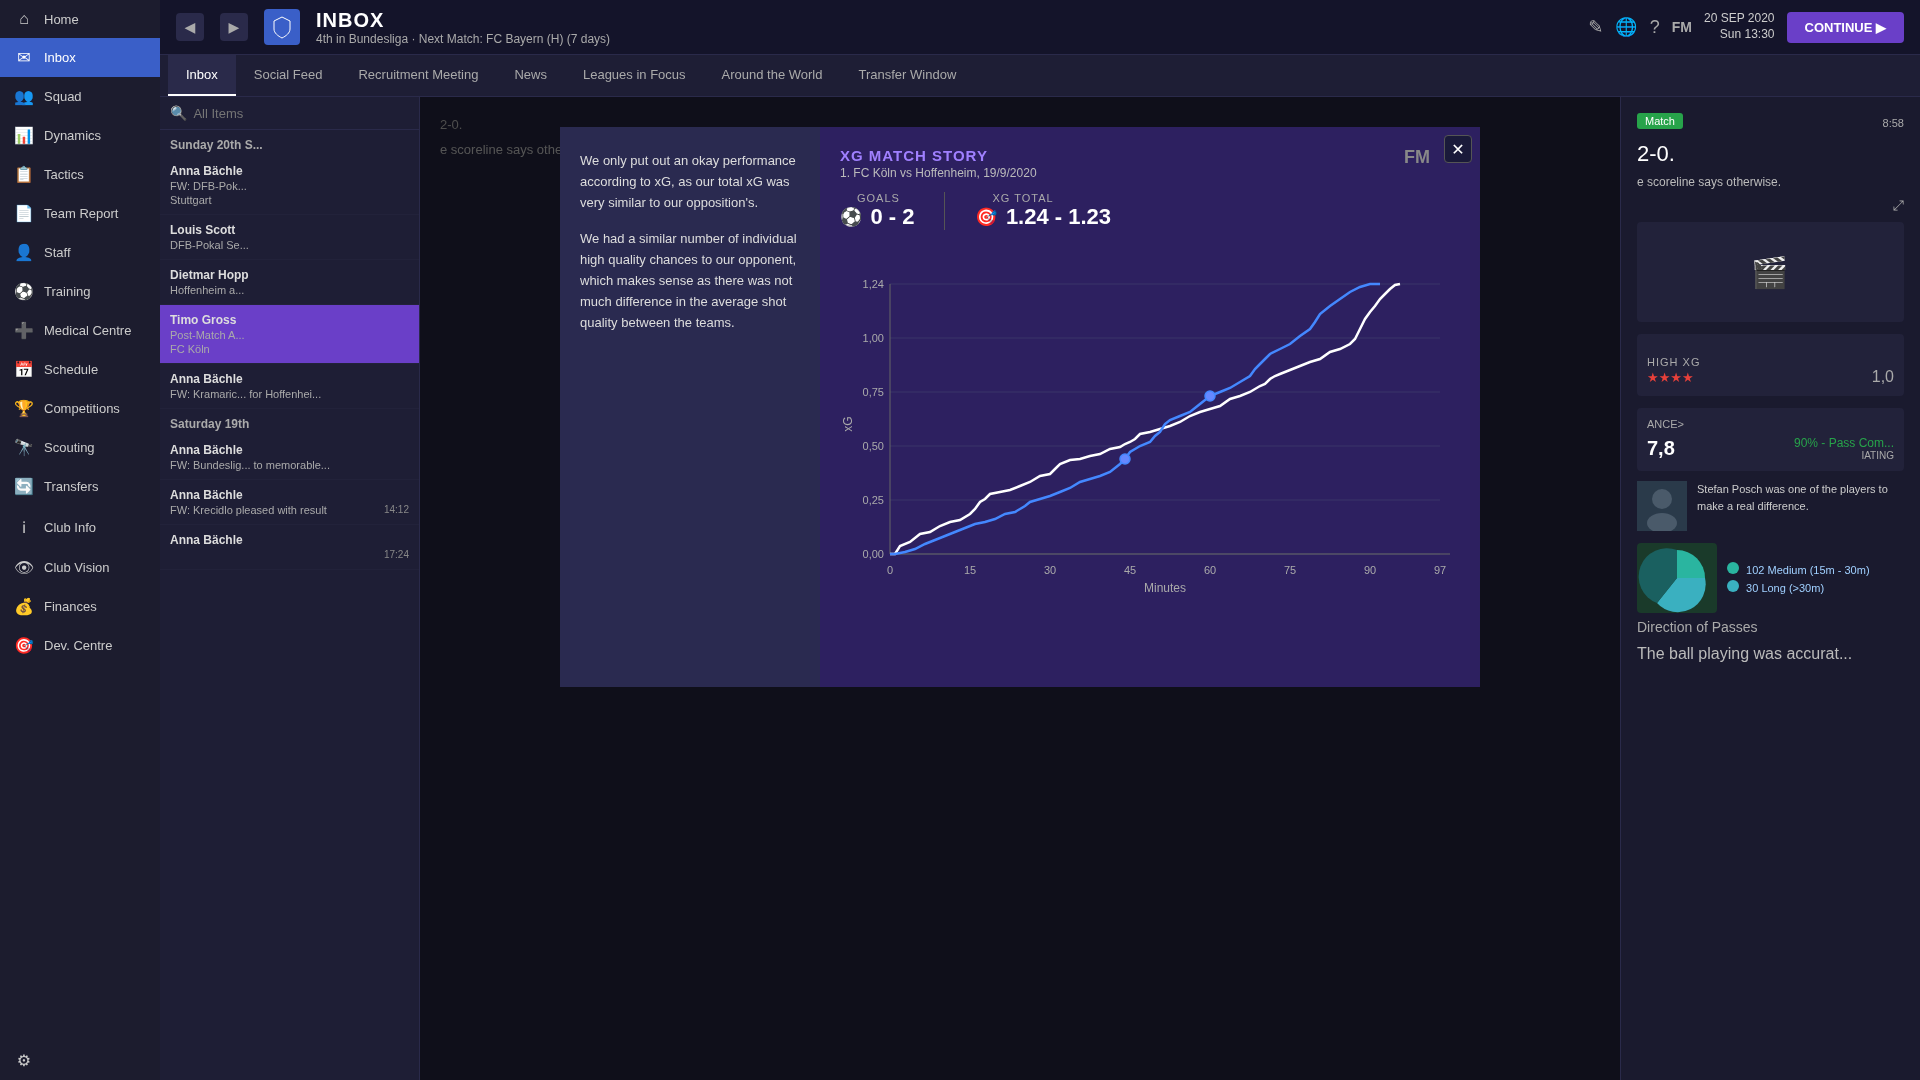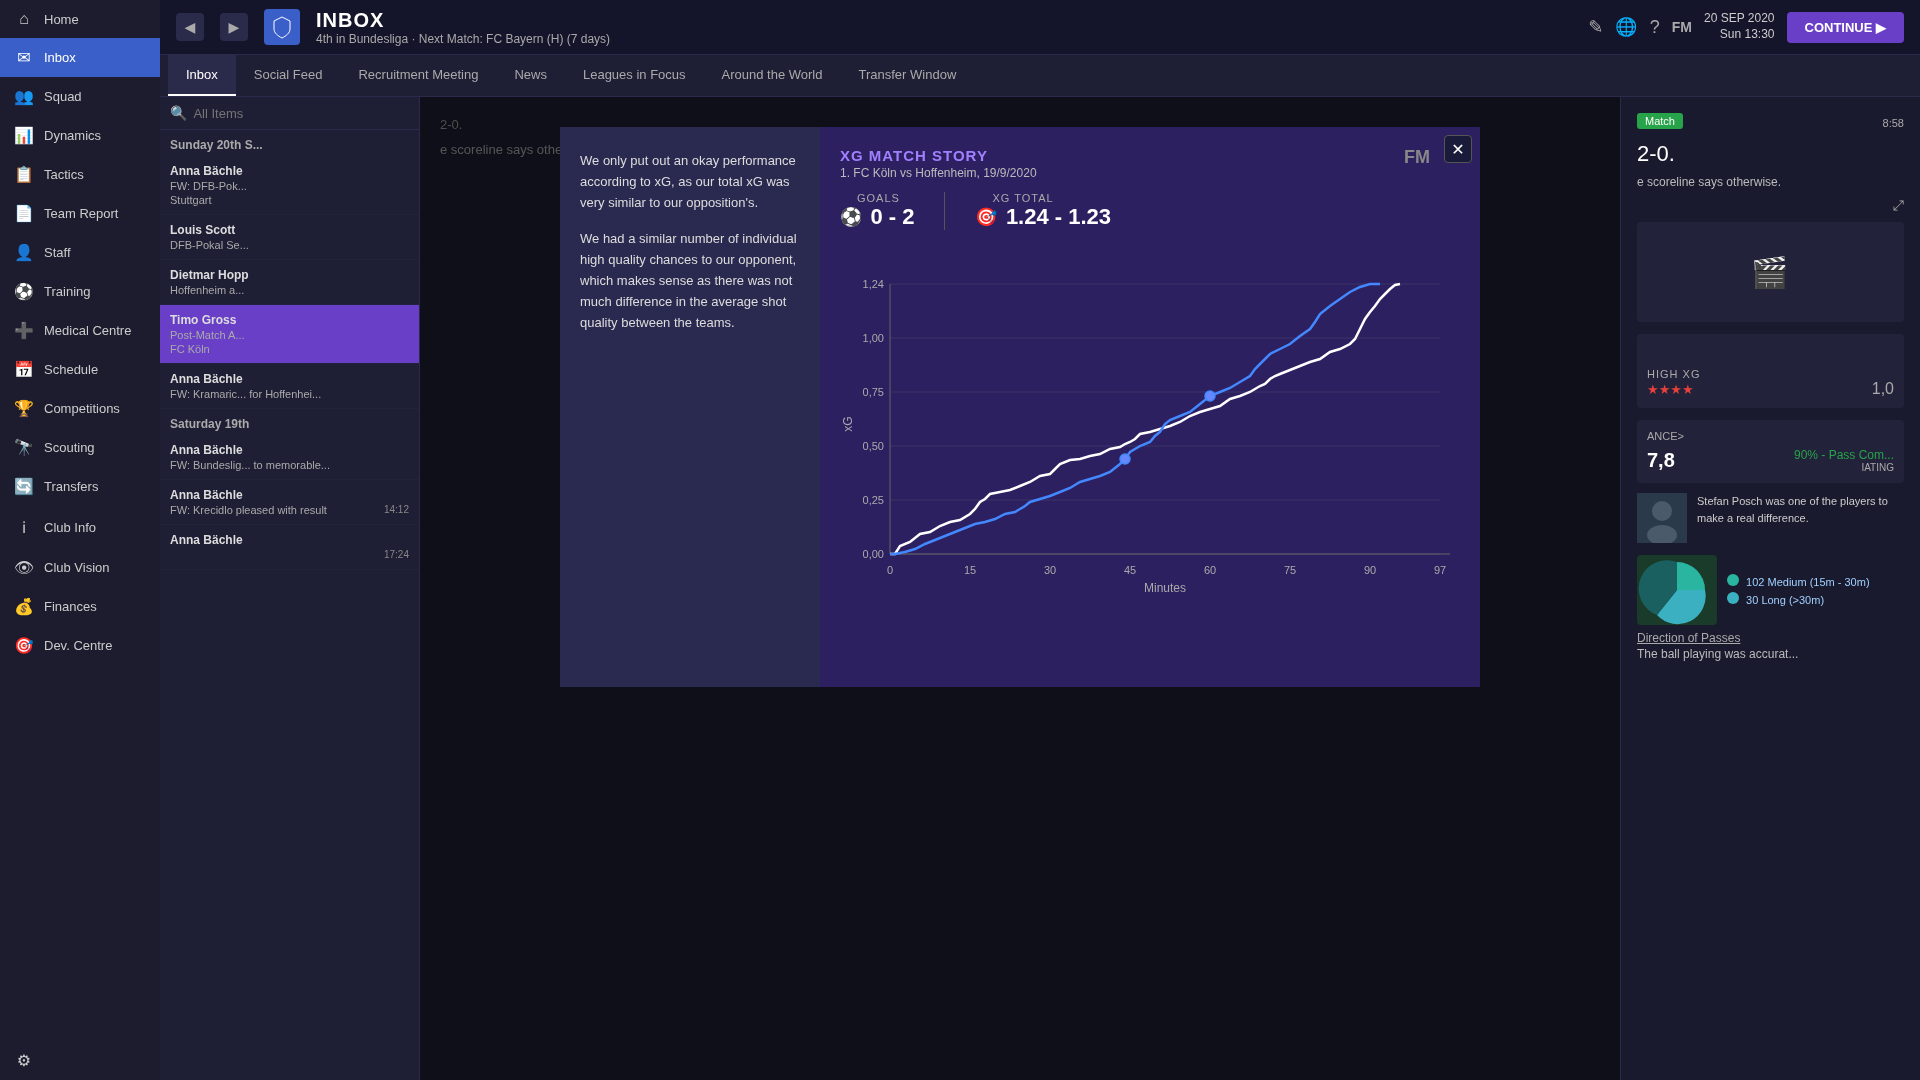--- a/index.html
+++ b/index.html
@@ -281,24 +281,24 @@
       margin-top: 12px;
     }
     .perf-label { color: #aaa; font-size: 11px; margin-bottom: 6px; }
     .rating-row { display: flex; align-items: center; justify-content: space-between; margin-top: 6px; }
     .rating-num { font-size: 20px; color: #fff; font-weight: bold; }
     .pass-pct { color: #27a34a; font-size: 12px; }
 
     .player-row { display: flex; gap: 10px; margin-top: 10px; }
     .player-thumb { width: 50px; height: 50px; background: #333; border-radius: 4px; }
     .player-desc { color: #ccc; font-size: 11px; line-height: 1.5; }
-    .dir-passes { color: #aaa; font-size: 12px; margin-top: 8px; text-decoration: underline; }
-
-    
-    .high-xg-label { color: #aaa; font-size: 11px; text-transform: uppercase; letter-spacing: 1px; margin-top: 24px; }
+    .dir-passes { color: #aaa; font-size: 14px; margin-top: 8px; }
+
+    
+    .high-xg-label { color: #aaa; font-size: 11px; text-transform: uppercase; letter-spacing: 1px; margin-top: 12px; }
     .xg-stars { color: #e8403a; font-size: 13px; }
     .xg-val { color: #aaa; font-size: 16px; }
   </style>
 </head>
 <body>
 
 <div id="sidebar">
   <div class="sidebar-item">
     <span class="si-icon">⌂</span>
     <span>Home</span>
@@ -617,17 +617,17 @@
             <div style="color:#a0d0ff; font-size:11px;">
               <span style="background:#3ab0c0; display:inline-block; width:12px; height:12px; border-radius:50%; margin-right:4px;"></span>
               <span>30</span>
               <span> Long (&gt;30m)</span>
             </div>
           </div>
         </div>
         <div class="dir-passes" style="margin-top:6px;">Direction of Passes</div>
       </div>
 
-      <div style="margin-top:2px; color:#bbb; font-size:12px;">The ball playing was accurat...</div>
+      <div style="margin-top:10px; color:#bbb; font-size:16px;">The ball playing was accurat...</div>
     </div>
 
   </div>
 </div>
 
 </body></html>

